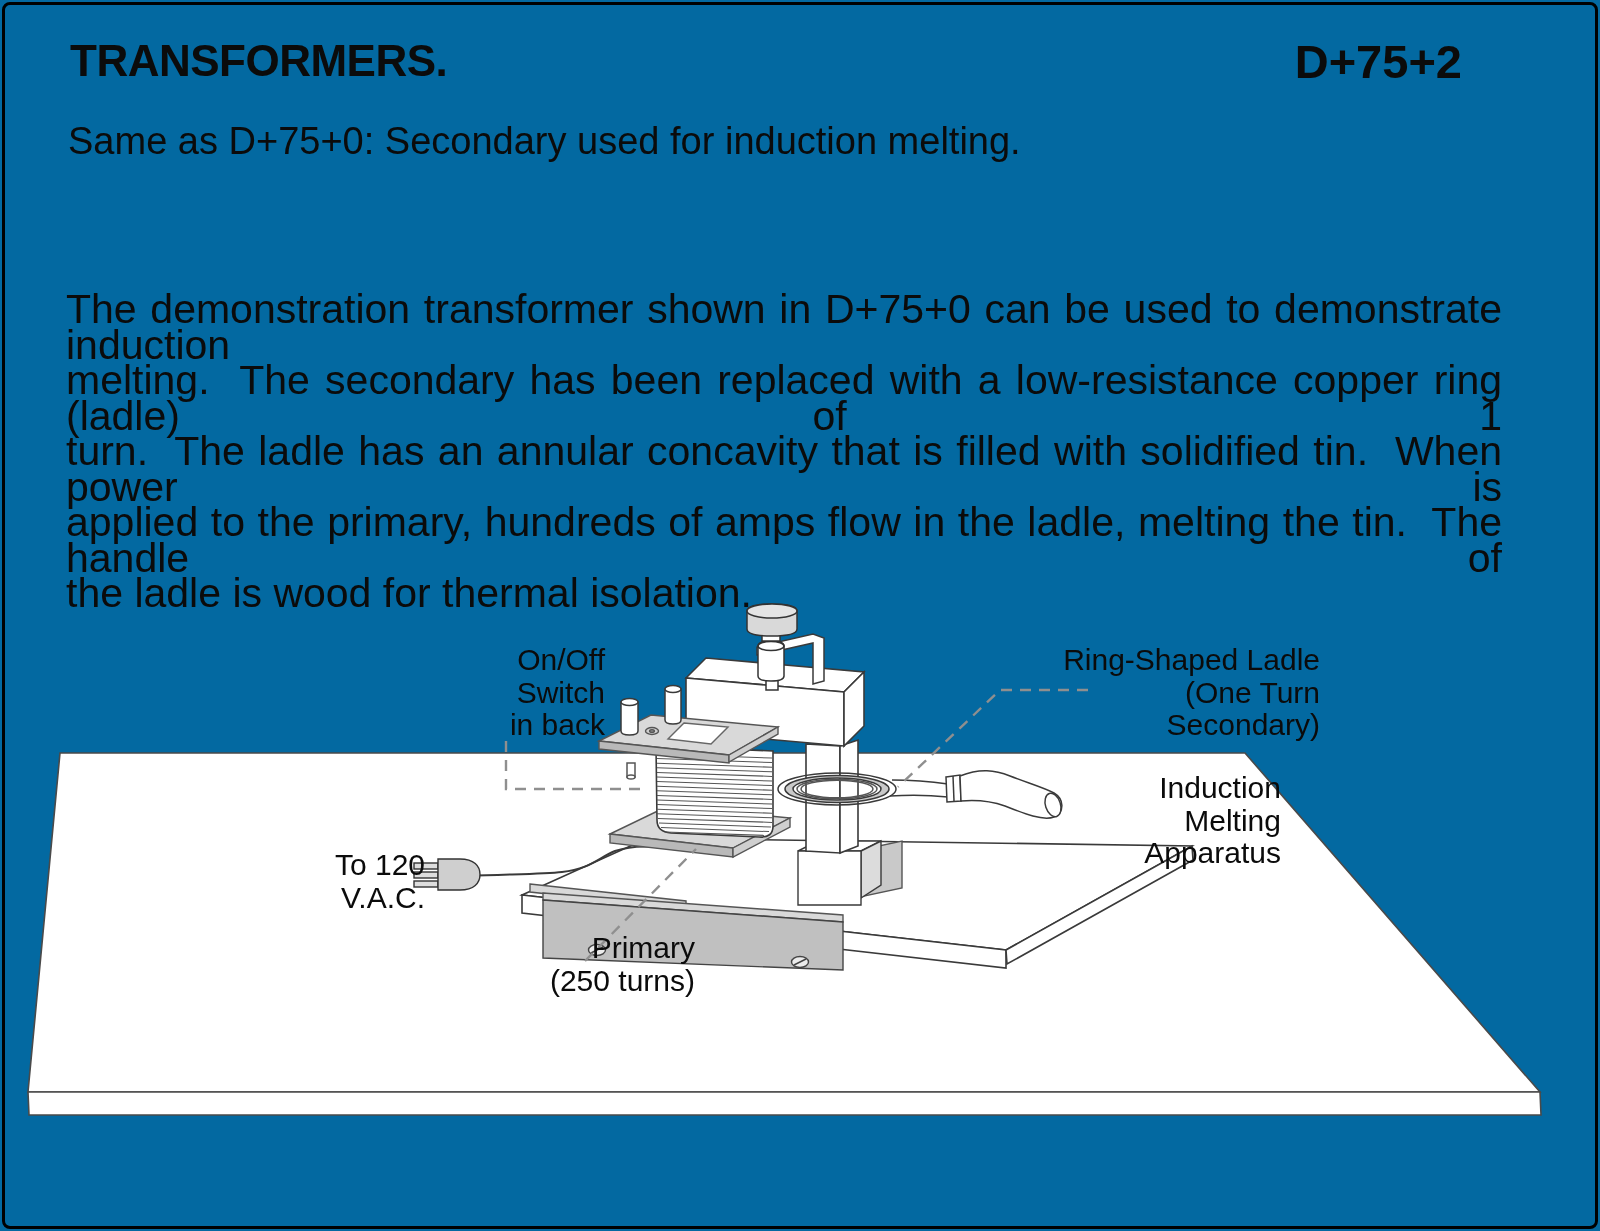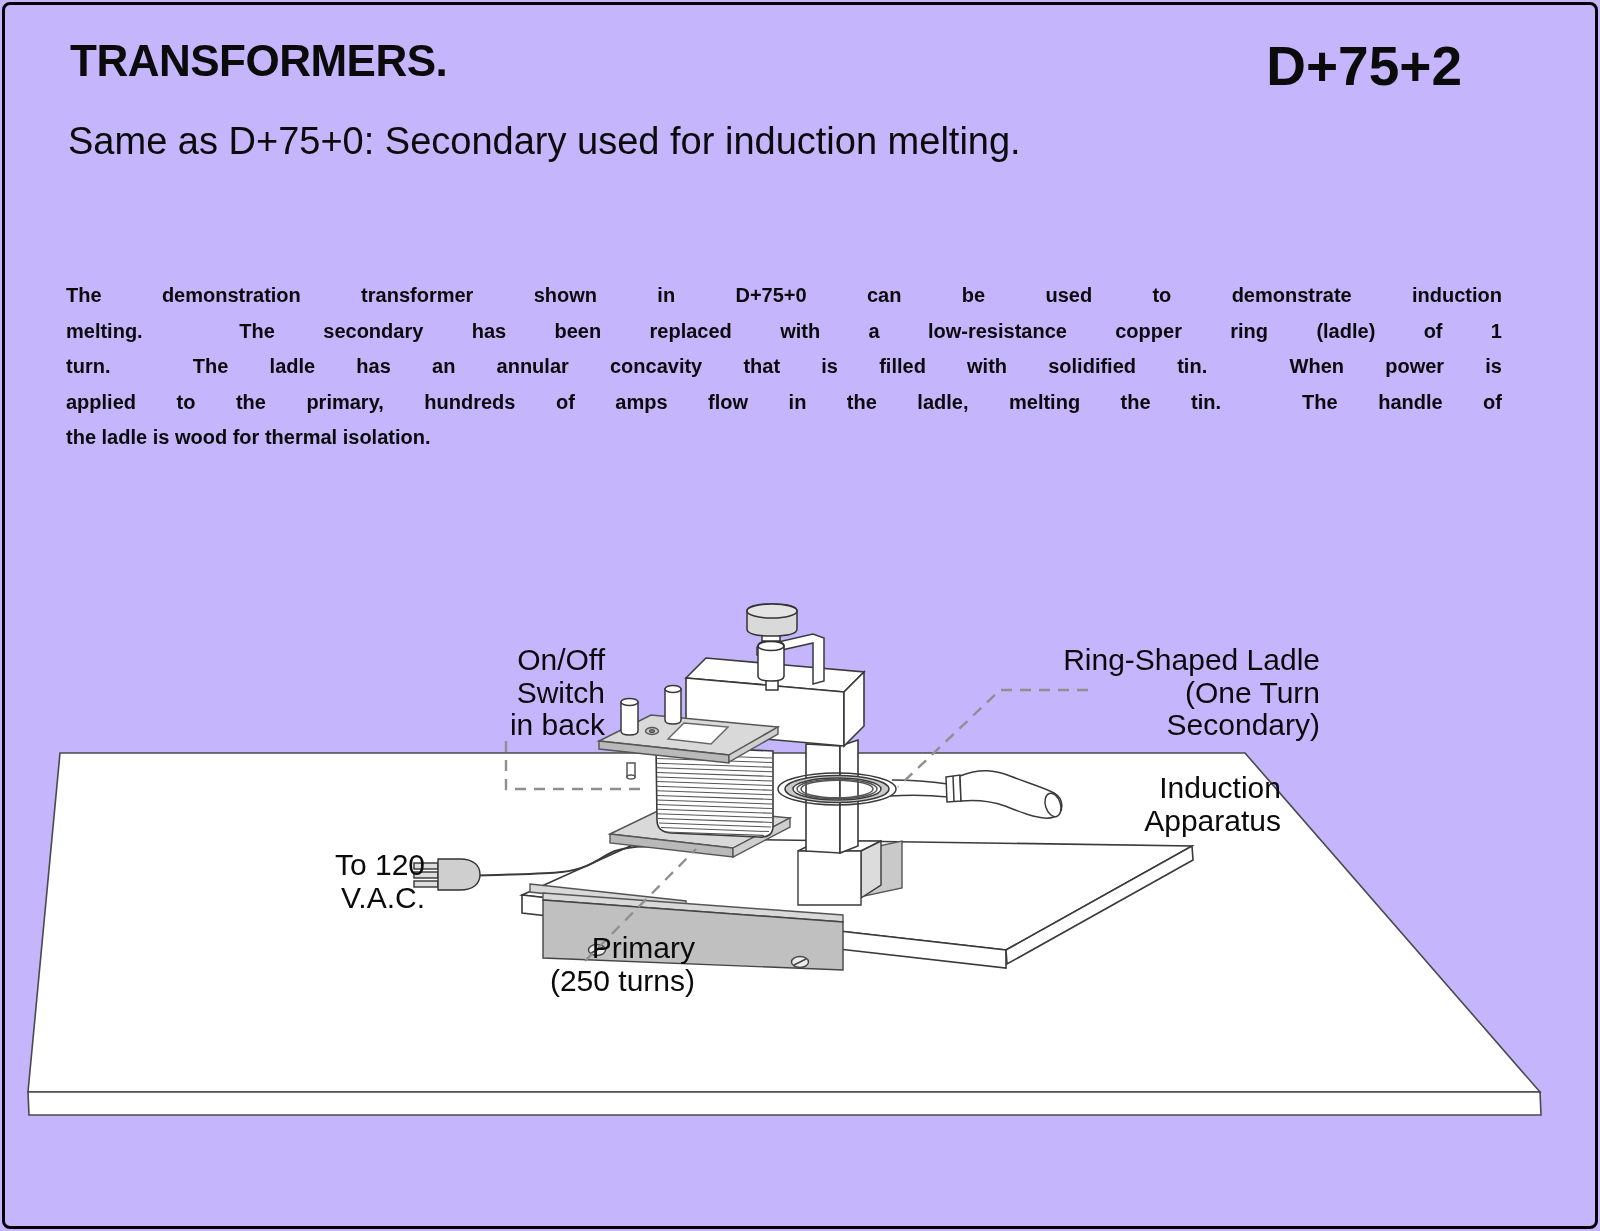--- a/index.html
+++ b/index.html
@@ -1,44 +1,44 @@
 <!DOCTYPE html>
 <html><head>
 <meta charset="utf-8">
 <style>
   html,body{margin:0;padding:0;background:#ffffff;}
   #page{
     position:relative;
     width:1600px;height:1231px;
-    background:#c4b5fd;
+    background:#0369a1;
     font-family:"Liberation Sans", sans-serif;
     color:#0b0b0b;
     overflow:hidden;
   }
   #frame{
     position:absolute; inset:2px;
     border:3px solid #000;
     border-radius:8px;
     pointer-events:none;
   }
   .title{
     position:absolute; left:70px; top:36px;
     font-size:44px; font-weight:bold; letter-spacing:-0.5px;
   }
   .code{
     position:absolute; right:138px; top:34px;
-    font-size:55px; font-weight:bold;
+    font-size:47px; font-weight:bold;
   }
   .subtitle{
     position:absolute; left:68px; top:100px;
     font-size:38px; font-weight:normal;margin-top:20px;
   }
   .body-text{
-    position:absolute; left:66px; top:278px; width:1436px;
-    font-size:20px; line-height:35.5px;font-weight:bold;
+    position:absolute; left:66px; top:292px; width:1436px;
+    font-size:41px; line-height:35.5px;
   }
   .body-text .jline{
     text-align:justify;
     text-align-last:justify;
     white-space:pre-wrap;
   }
   .body-text .jline.last{
     text-align-last:left;
   }
   .dlabel{
@@ -208,20 +208,21 @@
   </div>
 
   <div class="dlabel" style="left:1015px; top:644px; width:305px;">
     <div>Ring-Shaped Ladle</div>
     <div>(One Turn</div>
     <div>Secondary)</div>
   </div>
 
   <div class="dlabel" style="left:1031px; top:772px; width:250px;">
     <div>Induction</div>
+    <div>Melting</div>
     <div>Apparatus</div>
   </div>
 
   <div class="dlabel" style="left:270px; top:849px; width:155px;">
     <div>To 120</div>
     <div>V.A.C.</div>
   </div>
 
   <div class="dlabel" style="left:440px; top:932px; width:255px;">
     <div>Primary</div>

